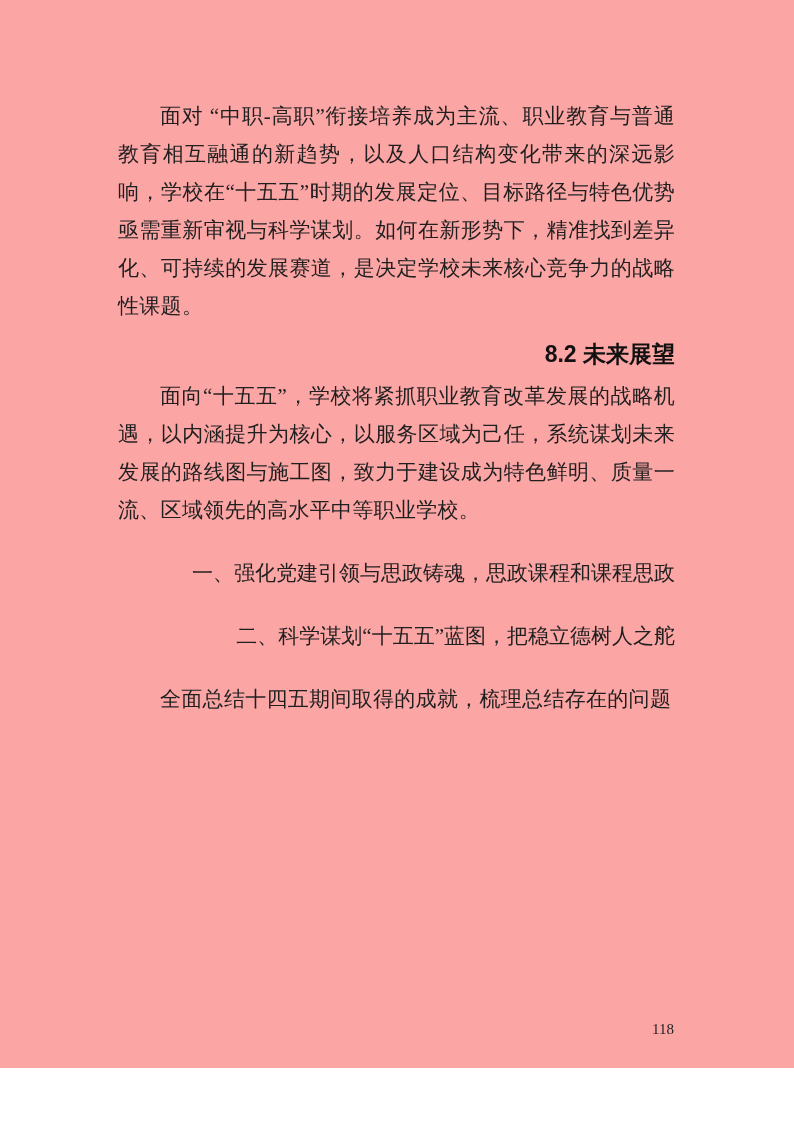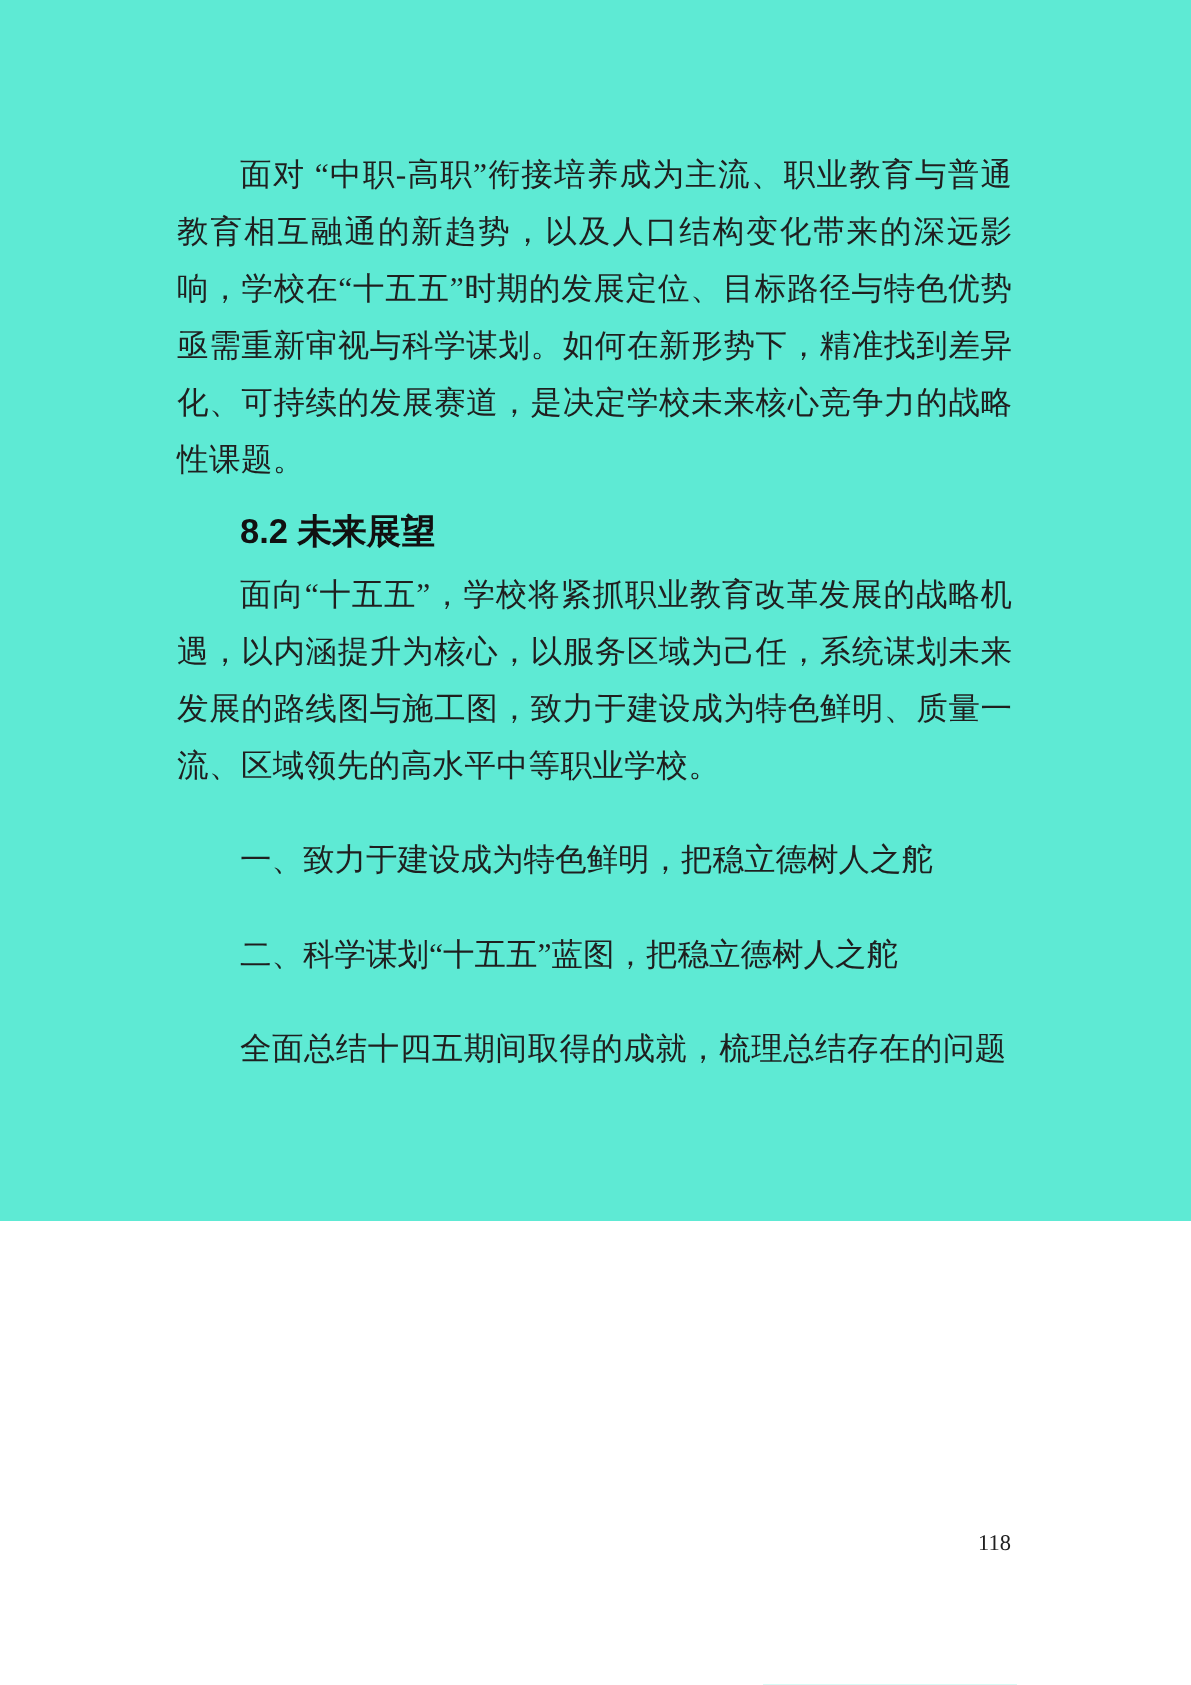--- a/index.html
+++ b/index.html
@@ -6,33 +6,34 @@
     margin: 0;
     padding: 0;
     width: 794px;
     height: 1123px;
     background: #ffffff;
     overflow: hidden;
   }
   .page {
     position: relative;
     width: 794px;
-    height: 814px;
-    background: #5eead4;
+    height: 1068px;
+    background: #fca5a5;
     font-family: "Liberation Serif", serif;
     color: #1f1f1f;
   }
   .content {
     position: absolute;
     left: 118px;
     top: 97px;
     width: 557px;
   }
   .content p {
     margin: 0;
+    text-align: right;
   }
   p.body {
     font-size: 21px;
     line-height: 38px;
     text-align: justify;
     text-indent: 42px;
     letter-spacing: 0.3px;
   }
   p.heading {
     font-family: "Liberation Sans", sans-serif;
@@ -60,18 +61,18 @@
   }
 </style>
 </head>
 <body>
 
 <div class="page">
   <div class="content" id="content">
       <p class="body">面对 “中职-高职”衔接培养成为主流、职业教育与普通教育相互融通的新趋势，以及人口结构变化带来的深远影响，学校在“十五五”时期的发展定位、目标路径与特色优势亟需重新审视与科学谋划。如何在新形势下，精准找到差异化、可持续的发展赛道，是决定学校未来核心竞争力的战略性课题。</p>
       <p class="heading">8.2 未来展望</p>
       <p class="body">面向“十五五”，学校将紧抓职业教育改革发展的战略机遇，以内涵提升为核心，以服务区域为己任，系统谋划未来发展的路线图与施工图，致力于建设成为特色鲜明、质量一流、区域领先的高水平中等职业学校。</p>
-      <p class="subheading">一、致力于建设成为特色鲜明，把稳立德树人之舵</p>
+      <p class="subheading">一、强化党建引领与思政铸魂，思政课程和课程思政</p>
       <p class="subheading">二、科学谋划“十五五”蓝图，把稳立德树人之舵</p>
       <p class="body">全面总结十四五期间取得的成就，梳理总结存在的问题</p>
     </div>
   <div class="page-number">118</div>
 </div>
 
 </body></html>

